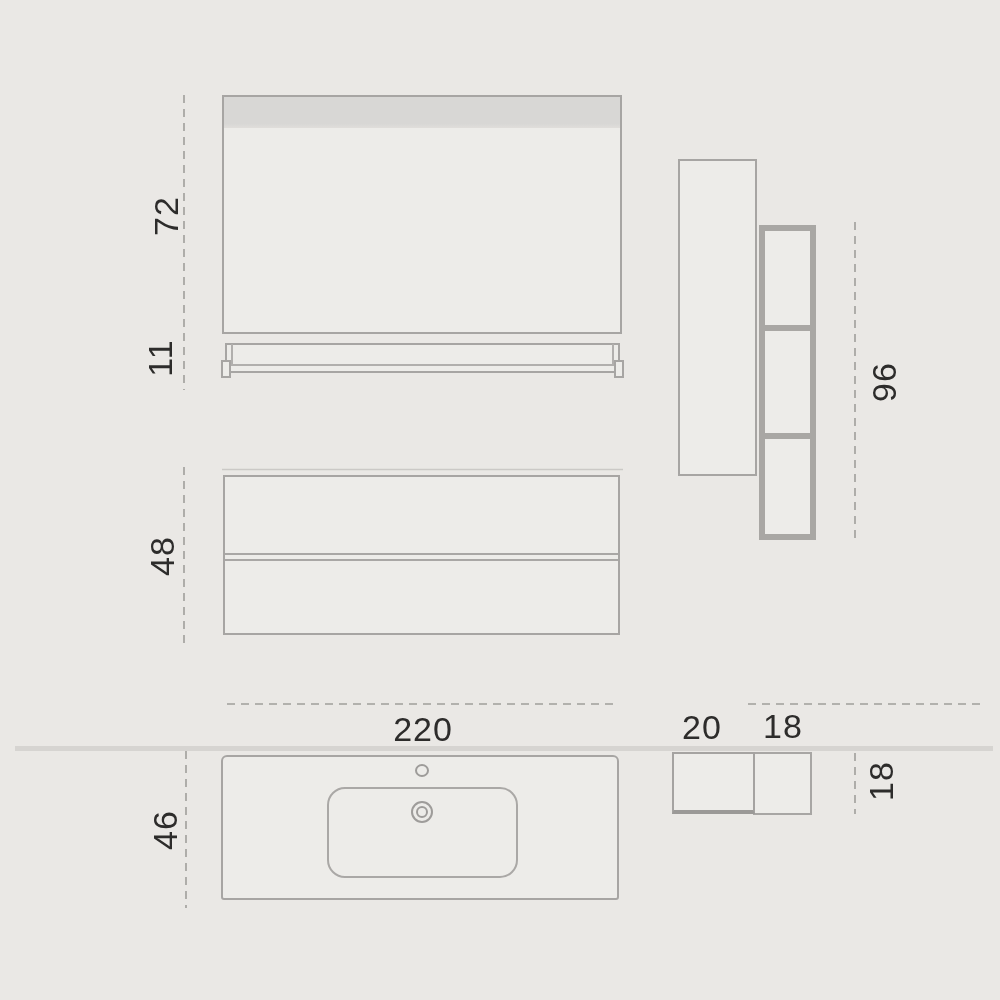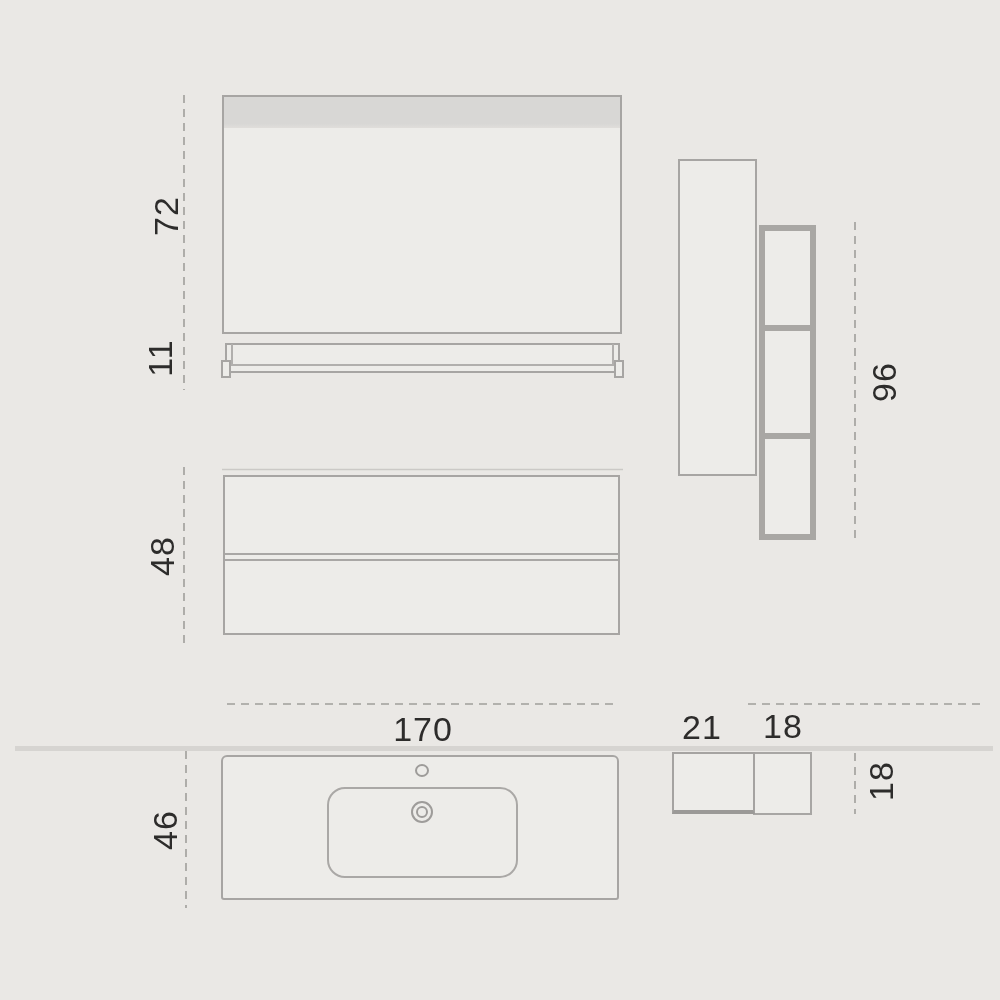--- a/index.html
+++ b/index.html
@@ -72,22 +72,22 @@
     <div class="column-divider" style="top:202px;"></div>
   </div>
 
   <div class="dim-label vert" style="left:884px;top:382px;">96</div>
 
   <div class="box" style="left:223px;top:475px;width:397px;height:160px;">
     <div class="drawer-divider" style="top:76px;"></div>
   </div>
   <div class="dim-label vert" style="left:162px;top:556px;">48</div>
 
-  <div class="dim-label" style="left:423px;top:729px;">170</div>
-  <div class="dim-label" style="left:702px;top:727px;">21</div>
+  <div class="dim-label" style="left:423px;top:729px;">220</div>
+  <div class="dim-label" style="left:702px;top:727px;">20</div>
   <div class="dim-label" style="left:783px;top:726px;">18</div>
 
   <div class="wall-band" style="left:15px;top:746px;width:978px;height:5px;"></div>
 
   <div class="box" style="left:221px;top:755px;width:398px;height:145px;border-radius:6px 6px 3px 3px;"></div>
 
   <div class="box" style="left:327px;top:787px;width:191px;height:91px;border-radius:18px;border-color:#aaa8a6;"></div>
 
   <div class="hole" style="left:415px;top:764px;width:14px;height:13px;"></div>
   <div class="hole" style="left:411px;top:801px;width:22px;height:22px;"></div>

